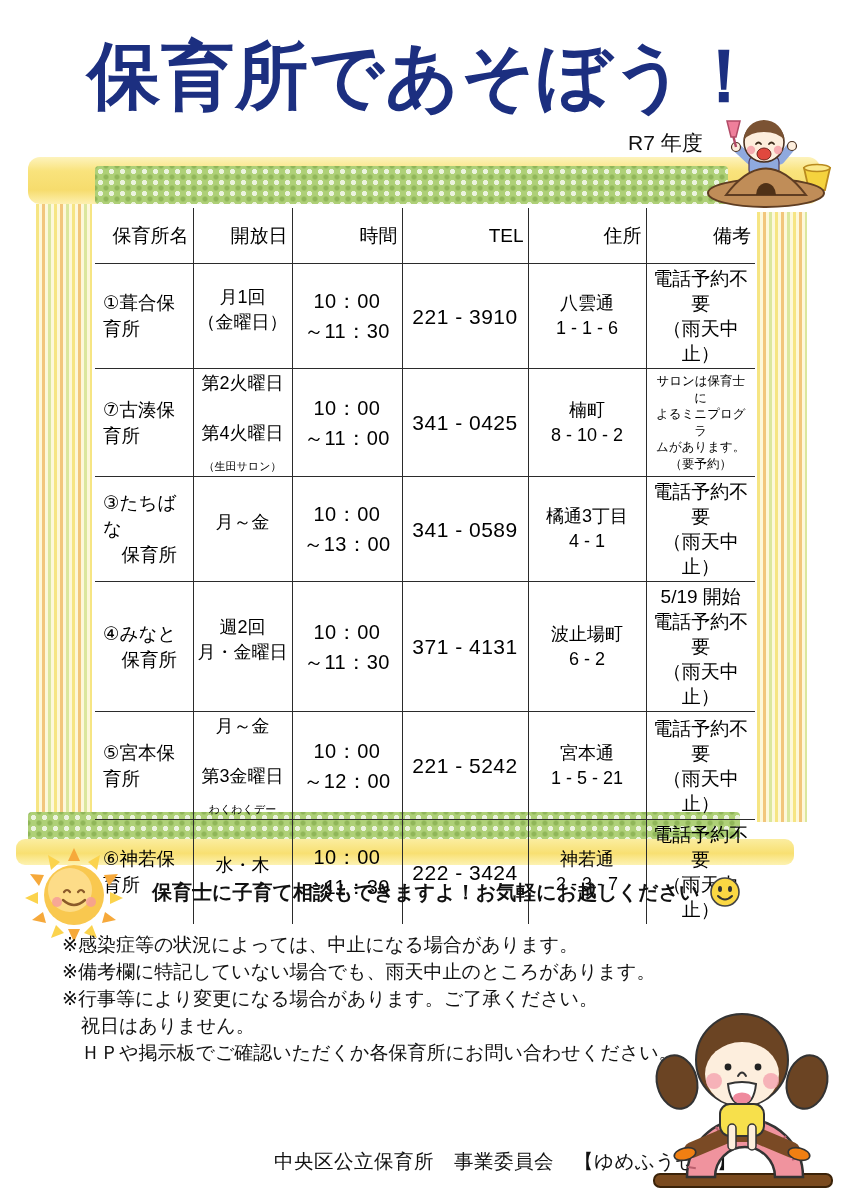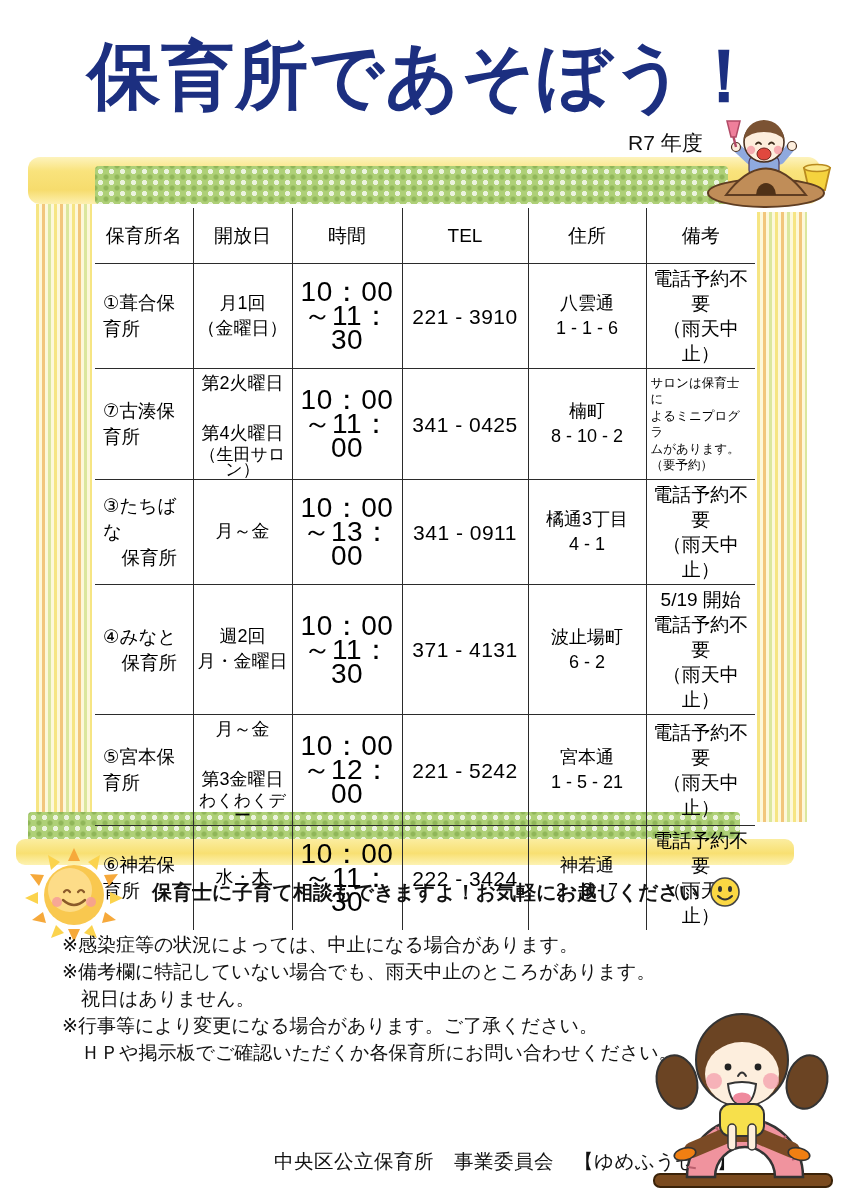--- a/index.html
+++ b/index.html
@@ -65,38 +65,38 @@
   .sched-wrap { position:absolute; left:95px; top:208px; }
   table.sched {
     border-collapse:collapse; table-layout:fixed; width:660px;
     background:transparent;
   }
   table.sched th, table.sched td {
     border:1.7px solid #2b2b2b; padding:2px 4px;
     text-align:center; vertical-align:middle;
     font-size:18px; line-height:25px; font-weight:normal; color:#000;
   }
-  table.sched th { border-top:none; font-size:19px; height:51px; }
+  table.sched th { border-top:none; font-size:19px; height:51px;text-align:right; }
   table.sched tr th:first-child, table.sched tr td:first-child { border-left:none; }
   table.sched tr th:last-child,  table.sched tr td:last-child  { border-right:none; }
   table.sched tr:last-child td { border-bottom:none; }
   tr.r1 td { height:71px; }
   tr.r2 td { height:79px; }
   tr.r3 td { height:64px; }
   tr.r4 td { height:73px; }
   tr.r5 td { height:79px; }
   tr.r6 td { height:69px; }
   tr.r7 td { height:64px; }
   .ml  { white-space:pre-line; }
-  .sub { white-space:pre-line; font-size:17px; line-height:15px; margin-top:1px; }
+  .sub { white-space:pre-line; font-size:11px; line-height:15px; margin-top:13px; }
   .c-name { text-align:left !important; padding-left:8px !important; font-size:18.5px !important; line-height:26px !important; }
-  .c-time .ml { font-size:28px; line-height:24px; letter-spacing:.5px; }
+  .c-time .ml { font-size:20px; line-height:30px; letter-spacing:.5px; }
   .c-tel  .ml { font-size:21px; letter-spacing:.5px; }
   .c-note .ml { font-size:19px; line-height:25px; }
-  td.small .ml { font-size:12.5px; line-height:16.5px; text-align:left; }
+  td.small .ml { font-size:12.5px; line-height:16.5px; text-align:center; }
 
   
   .message-row {
     position:absolute; left:136px; top:876px;
     display:flex; align-items:center; gap:9px;
   }
   .message-text { font-size:20px; font-weight:bold; color:#111;margin-left:16px; }
   .notes { position:absolute; left:62px; top:931px; width:620px; }
   .notes div { font-size:19px; line-height:27px; color:#111; white-space:pre; }
   .footer-text {
@@ -203,21 +203,21 @@
             </td>
         <td class="c-open">
               <div class="ml">月～金</div>
               <div class="sub"></div>
             </td>
         <td class="c-time">
               <div class="ml">10：00
 ～13：00</div>
             </td>
         <td class="c-tel">
-              <div class="ml">341 - 0911</div>
+              <div class="ml">341 - 0589</div>
             </td>
         <td class="c-addr">
               <div class="ml">橘通3丁目
 4 - 1</div>
             </td>
         <td class="c-note">
               <div class="ml">電話予約不要
 （雨天中止）</div>
             </td>
       </tr>
@@ -332,22 +332,22 @@
       <circle cx="16" cy="16" r="14" fill="#fbd843" stroke="#444" stroke-width="1.6"></circle>
       <ellipse cx="11" cy="13" rx="2" ry="3" fill="#333"></ellipse>
       <ellipse cx="21" cy="13" rx="2" ry="3" fill="#333"></ellipse>
       <path d="M9,20 q7,7 14,0" stroke="#333" stroke-width="2" fill="none" stroke-linecap="round"></path>
     </svg>
   </div>
 
   <div class="notes">
     <div>※感染症等の状況によっては、中止になる場合があります。</div>
     <div>※備考欄に特記していない場合でも、雨天中止のところがあります。</div>
+    <div>※行事等により変更になる場合があります。ご了承ください。</div>
     <div>　祝日はありません。</div>
-    <div>※行事等により変更になる場合があります。ご了承ください。</div>
     <div>　ＨＰや掲示板でご確認いただくか各保育所にお問い合わせください。</div>
   </div>
 
   <div class="footer-text">中央区公立保育所　事業委員会　【ゆめふうせん】</div>
 
   <svg class="boy-illu" width="161" height="102" viewBox="0 0 161 102">
 
     <path d="M62,54 L49,42" stroke="#8fa9de" stroke-width="9" stroke-linecap="round"></path>
     <path d="M92,54 L103,41" stroke="#8fa9de" stroke-width="9" stroke-linecap="round"></path>
     <circle cx="48" cy="41" r="4.5" fill="#fdeedd" stroke="#4a3020" stroke-width="1.2"></circle>

